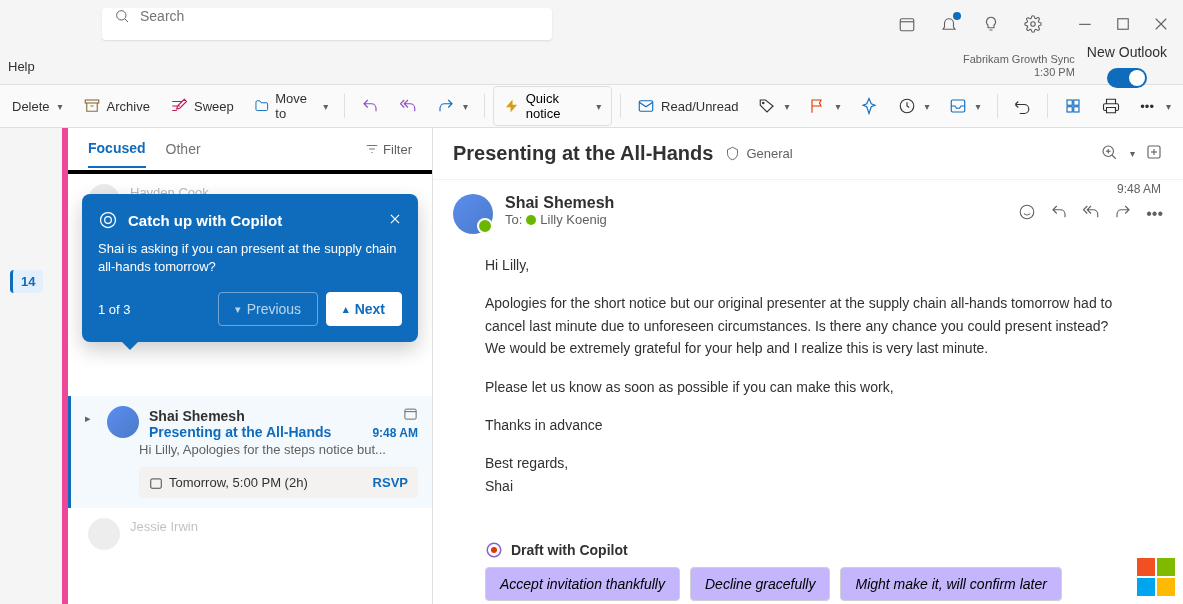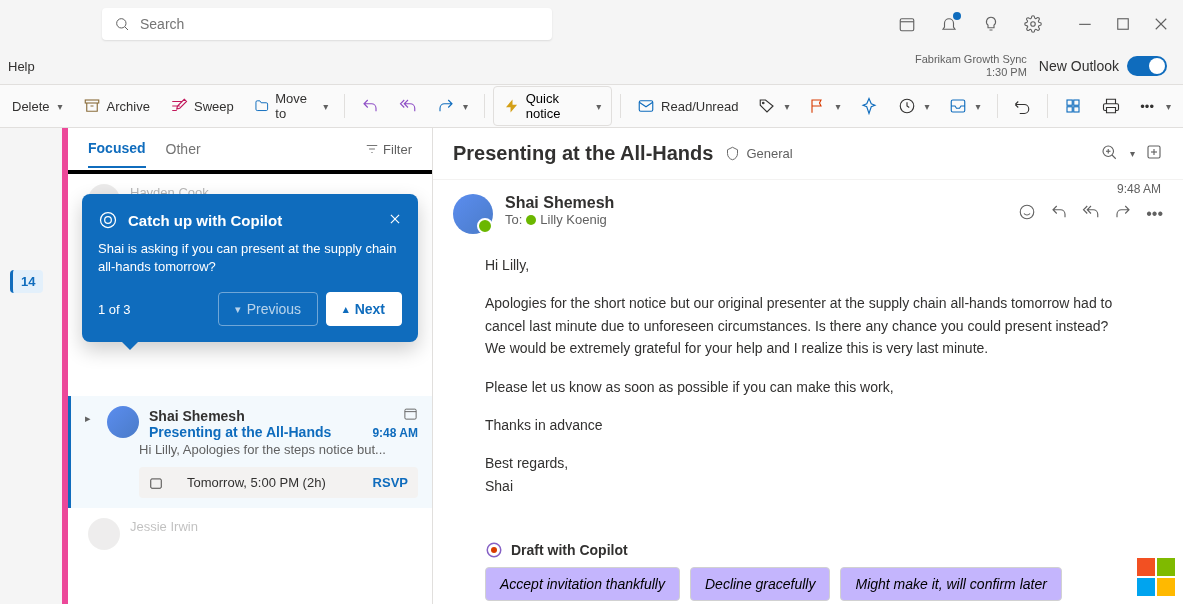--- a/index.html
+++ b/index.html
@@ -1,26 +1,26 @@
 <!DOCTYPE html>
 <html><head>
 <meta charset="utf-8">
 <style>
 * { box-sizing: border-box; margin: 0; padding: 0; font-family: 'Segoe UI', sans-serif; }
 body { width: 1183px; height: 604px; background: #f5f5f5; overflow: hidden; position: relative; }
 .top-bar { height: 48px; display: flex; align-items: center; padding: 0 12px; background: #f5f5f5; }
-.search-box { margin-left: 90px; width: 450px; height: 32px; background: #fff; border-radius: 4px; display: flex; align-items: center; padding: 0 12px; box-shadow: 0 1px 2px rgba(0,0,0,0.1); }
+.search-box { margin-left: 90px; width: 450px; height: 32px; background: #fff; border-radius: 4px; display: flex; align-items: flex-start; padding: 0 12px; box-shadow: 0 1px 2px rgba(0,0,0,0.1); }
 .search-box svg { width: 16px; height: 16px; color: #616161; }
 .search-box input { border: none; outline: none; margin-left: 10px; font-size: 14px; flex: 1; color: #616161; }
 .top-right { margin-left: auto; display: flex; gap: 22px; align-items: center; }
 .top-icon { width: 20px; height: 20px; color: #616161; cursor: pointer; display: flex; align-items: center; justify-content: center; }
 .win-controls { display: flex; gap: 18px; margin-left: 10px; }
 .help-bar { height: 36px; display: flex; align-items: center; padding: 0 8px; font-size: 13px; color: #323130; }
 .help-bar .meeting-info { margin-left: auto; text-align: right; font-size: 11px; color: #616161; line-height: 1.2; margin-right: 12px; }
-.new-outlook { display: flex; align-items: center; gap: 8px; font-size: 14px; color: #323130; margin-right: 8px; }
+.new-outlook { display: flex; align-items: center; gap: 8px; font-size: 14px; color: #323130; margin-right: 8px; flex-direction: column; }
 .toggle { width: 40px; height: 20px; background: #0f6cbd; border-radius: 10px; position: relative; }
 .toggle::after { content: ''; position: absolute; right: 2px; top: 2px; width: 16px; height: 16px; background: #fff; border-radius: 50%; }
 .toolbar { height: 44px; border-top: 1px solid #e1dfdd; border-bottom: 1px solid #e1dfdd; background: #fafafa; display: flex; align-items: center; padding: 0 4px; gap: 4px; font-size: 13px; }
 .tb-btn { display: flex; align-items: center; gap: 6px; padding: 6px 8px; color: #323130; cursor: pointer; border-radius: 4px; }
 .tb-btn svg { width: 18px; height: 18px; }
 .tb-sep { width: 1px; height: 24px; background: #e1dfdd; margin: 0 4px; }
 .quick-steps { border: 1px solid #e1dfdd; border-radius: 4px; padding: 4px 10px; display: flex; align-items: center; gap: 6px; }
 .quick-steps svg:first-child { color: #d4a017; }
 .chev { font-size: 10px; color: #616161; margin-left: 2px; }
 .main { display: flex; height: calc(100% - 128px); }
@@ -48,21 +48,21 @@
 .email-item-head { display: flex; align-items: flex-start; gap: 10px; }
 .chevron { width: 12px; color: #616161; font-size: 11px; margin-top: 6px; }
 .email-avatar { width: 32px; height: 32px; border-radius: 50%; background: linear-gradient(135deg, #5b8def, #4a7bc8); }
 .email-meta { flex: 1; }
 .email-from { font-size: 14px; font-weight: 600; color: #323130; }
 .email-subj { font-size: 14px; color: #0f6cbd; font-weight: 600; }
 .email-time { font-size: 12px; color: #0f6cbd; font-weight: 600; }
 .email-row { display: flex; justify-content: space-between; align-items: baseline; }
 .email-preview { font-size: 13px; color: #616161; margin-top: 2px; margin-left: 54px; }
 .rsvp-row { margin-top: 10px; margin-left: 54px; display: flex; align-items: center; gap: 10px; background: #f3f2f1; border-radius: 4px; padding: 8px 10px; }
-.rsvp-row .meeting-time { font-size: 13px; color: #323130; flex: 1; display: flex; align-items: center; gap: 24px; }
+.rsvp-row .meeting-time { font-size: 13px; color: #323130; flex: 1; display: flex; align-items: center; gap: 6px; }
 .rsvp-btn { color: #0f6cbd; font-weight: 600; font-size: 13px; cursor: pointer; }
 .reading-pane { flex: 1; background: #fff; overflow-y: auto; }
 .subject-bar { padding: 14px 20px; display: flex; align-items: center; gap: 12px; border-bottom: 1px solid #f3f2f1; }
 .subject-text { font-size: 20px; font-weight: 600; color: #323130; }
 .general-tag { display: flex; align-items: center; gap: 6px; font-size: 13px; color: #616161; }
 .subject-right { margin-left: auto; display: flex; gap: 10px; align-items: center; color: #616161; }
 .msg-head { padding: 14px 20px; display: flex; gap: 12px; }
 .msg-avatar { width: 40px; height: 40px; border-radius: 50%; background: linear-gradient(135deg, #5b8def, #4a7bc8); position: relative; }
 .msg-avatar::after { content: ''; position: absolute; bottom: 0; right: 0; width: 12px; height: 12px; background: #6bb700; border: 2px solid #fff; border-radius: 50%; }
 .msg-from { font-weight: 600; font-size: 16px; color: #323130; }

